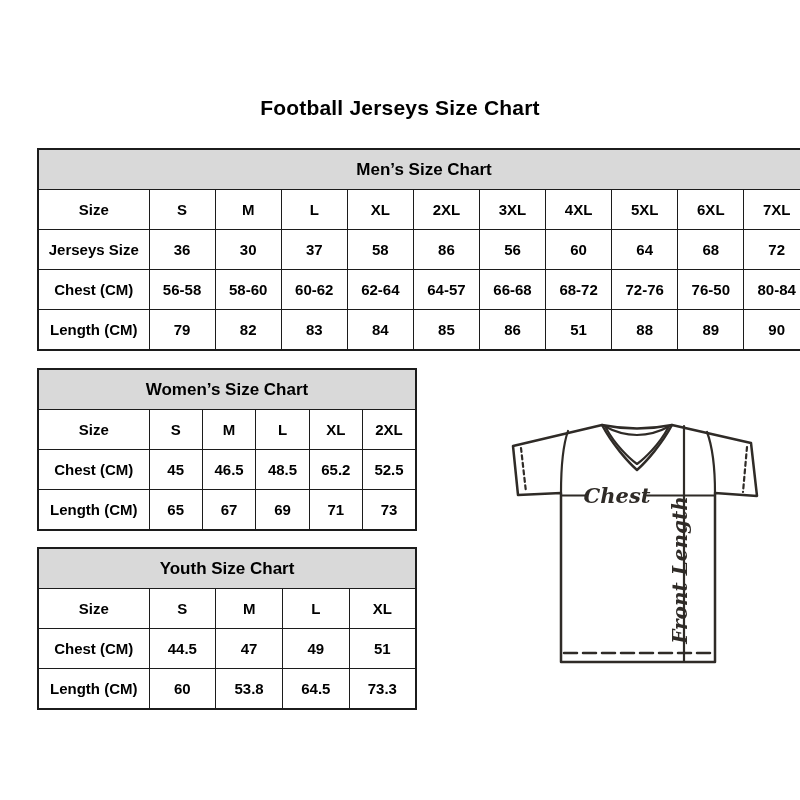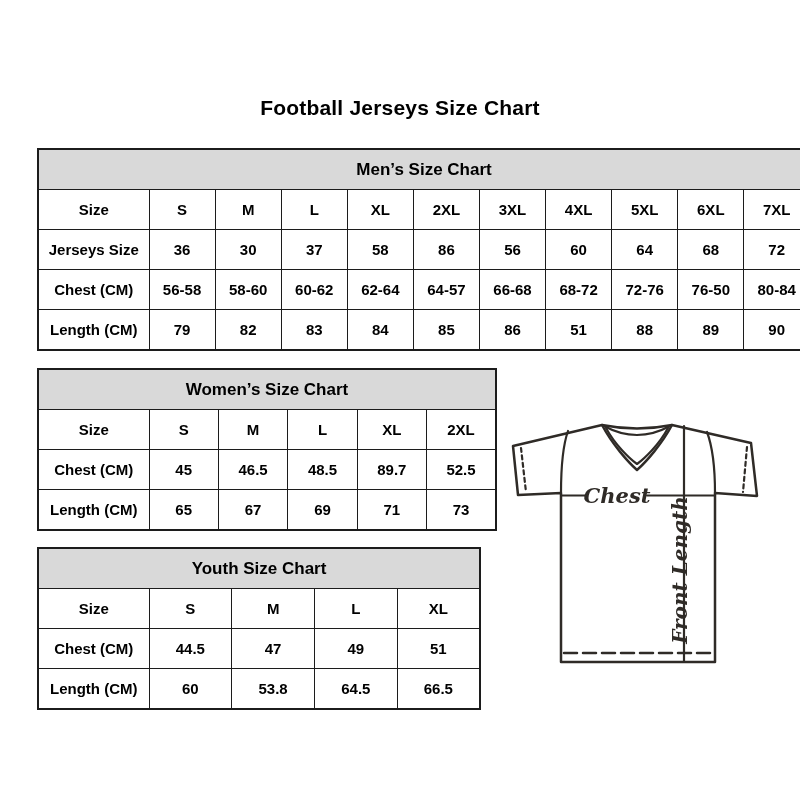--- a/index.html
+++ b/index.html
@@ -16,22 +16,22 @@
     border:2.4px solid #1c1c1c;
   }
   .tbl td{
     border:1.4px solid #1c1c1c;text-align:center;vertical-align:middle;
     font-weight:bold;font-size:15px;padding:0;height:39px;overflow:hidden;
   }
   .tbl td.cap{
     background:#d9d9d9;font-size:17px;height:39px;
   }
   .mens{left:37px;top:148px;width:774px;}
-  .womens{left:37px;top:368px;width:460px;}
-  .youth{left:37px;top:547px;width:444px;}
+  .womens{left:37px;top:368px;width:380px;}
+  .youth{left:37px;top:547px;width:380px;}
   .jersey{position:absolute;left:500px;top:400px;width:300px;height:300px;}
   .jersey text{
     font-family:"DejaVu Serif","Liberation Serif",serif;
     font-style:italic;font-weight:bold;fill:#2f2b27;
   }
 </style>
 </head>
 <body>
 
 <div class="page-title">Football Jerseys Size Chart</div>
@@ -128,21 +128,21 @@
     <td>M</td>
     <td>L</td>
     <td>XL</td>
     <td>2XL</td>
   </tr>
   <tr>
     <td>Chest (CM)</td>
     <td>45</td>
     <td>46.5</td>
     <td>48.5</td>
-    <td>89.7</td>
+    <td>65.2</td>
     <td>52.5</td>
   </tr>
   <tr>
     <td>Length (CM)</td>
     <td>65</td>
     <td>67</td>
     <td>69</td>
     <td>71</td>
     <td>73</td>
   </tr>
@@ -173,21 +173,21 @@
     <td>44.5</td>
     <td>47</td>
     <td>49</td>
     <td>51</td>
   </tr>
   <tr>
     <td>Length (CM)</td>
     <td>60</td>
     <td>53.8</td>
     <td>64.5</td>
-    <td>66.5</td>
+    <td>73.3</td>
   </tr>
 </tbody>
   </table>
 
 <svg class="jersey" viewBox="0 0 300 300" xmlns="http://www.w3.org/2000/svg">
   <g fill="none" stroke="#2f2b27" stroke-linejoin="round" stroke-linecap="round">
 
     <path stroke-width="2.5" d="M102,25 L13,46 L18,95 L61,93 L61,262 L215,262 L215,93 L257,96 L251,43 L172,25 Q137,32 102,25 Z"></path>
 
     <path stroke-width="2.2" d="M104,26 Q137,44 170,26"></path>

